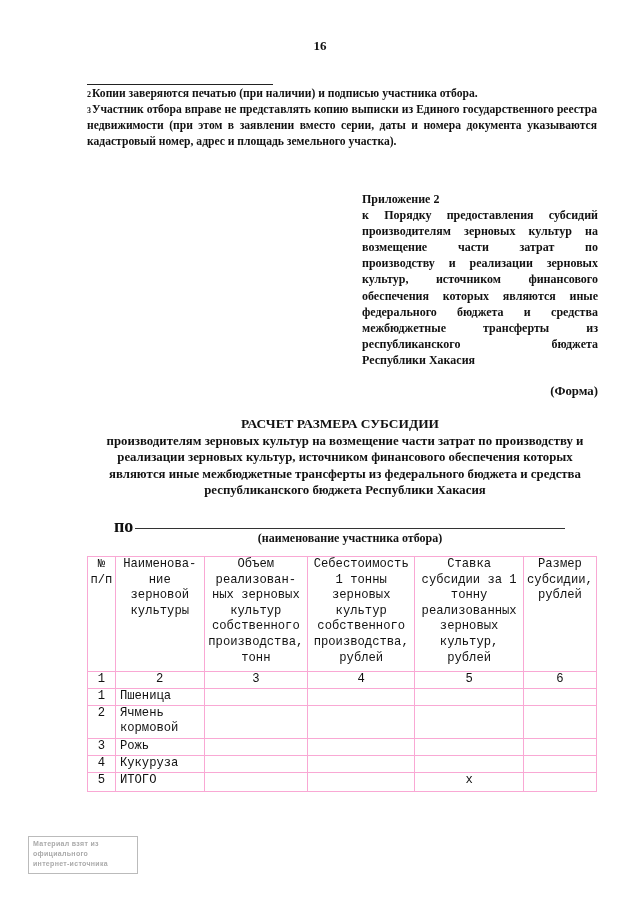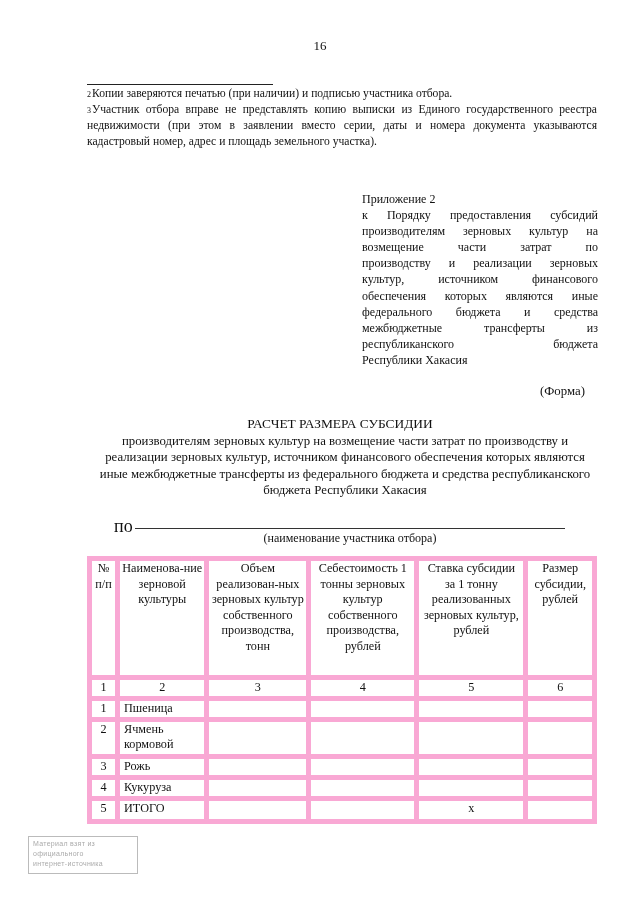--- a/index.html
+++ b/index.html
@@ -1,42 +1,42 @@
 <!DOCTYPE html>
 <html><head>
 <meta charset="utf-8">
 <style>
   html, body { margin:0; padding:0; }
   body {
     width:640px; height:905px; background:#ffffff; position:relative; overflow:hidden;
     font-family:"Liberation Serif", "DejaVu Serif", serif; color:#111;
   }
-  .abs { position:absolute; }
+  .abs { position:absolute;font-weight:bold; }
   .page-num { left:0; width:640px; top:38px; text-align:center; font-size:13px; }
   .fn-rule { left:87px; top:84px; width:186px; height:0; border-top:1px solid #222; }
   .footnotes { left:87px; top:86px; width:510px; font-size:11.6px; line-height:16px; }
   .fn { text-align:justify; text-align-last:left; }
   .fn sup { font-size:8px; vertical-align:top; position:relative; top:1px; margin-right:1px; }
   .appendix { left:362px; top:191px; width:236px; font-size:12px; line-height:16.1px; }
   .appendix .title { }
   .appendix .body { text-align:justify; }
   .appendix .body span.l { display:block; text-align:justify; text-align-last:justify; }
   .appendix .body span.last { display:block; text-align:left; }
-  .forma { left:540px; top:384px; width:58px; text-align:left; font-size:12.8px; }
+  .forma { left:540px; top:384px; width:58px; text-align:right; font-size:12.8px; }
   .doc-title { left:0; width:680px; top:416px; text-align:center; font-size:13.4px; }
   .doc-subtitle { left:92px; width:506px; top:433px; text-align:center; font-size:12.8px; line-height:16.3px; }
   .po-row { left:114px; top:516px; font-size:18px; }
   .po-line { left:135px; top:528px; width:430px; border-top:1px solid #333; }
   .po-caption { left:135px; width:430px; top:531px; text-align:center; font-size:12px; }
   table.calc {
     position:absolute; left:87px; top:556px; width:510px; border-collapse:collapse;
     font-size:12.2px; line-height:15.6px;
   }
   table.calc td, table.calc th {
-    border:5px solid #f9a8d4; padding:0 2px; vertical-align:top; font-weight:normal;
+    border:1px solid #f9a8d4; padding:0 2px; vertical-align:top; font-weight:normal;font-family:Liberation Mono, monospace;
   }
   table.calc th { text-align:center; height:114px; }
   table.calc td.num { text-align:center; }
   table.calc td.name { text-align:left; padding-left:4px; }
   table.calc td.c { text-align:center; }
   .col1 { width:27px; } .col2 { width:86px; } .col3 { width:98px; }
   .col4 { width:104px; } .col5 { width:105px; } .col6 { width:66px; }
   tr.idx td { height:15px; }
   tr.r td { height:16px; }
   tr.r2 td { height:32px; }

